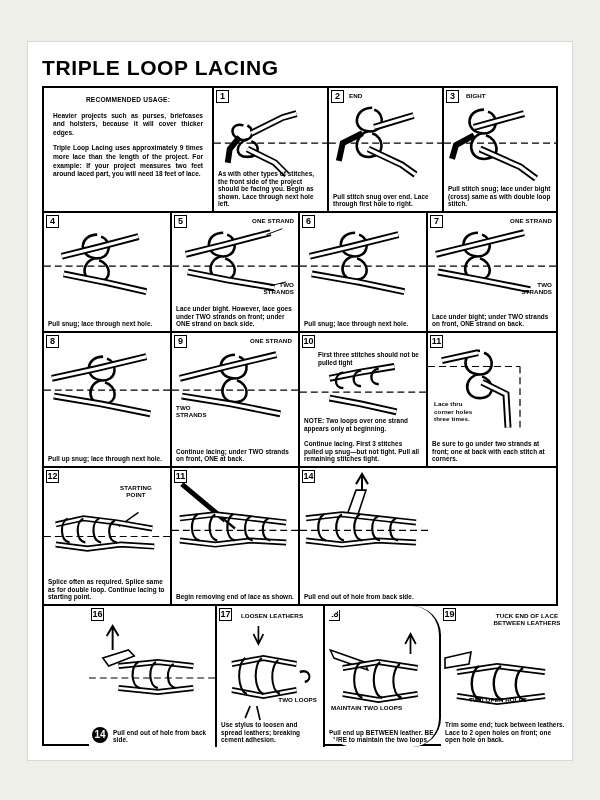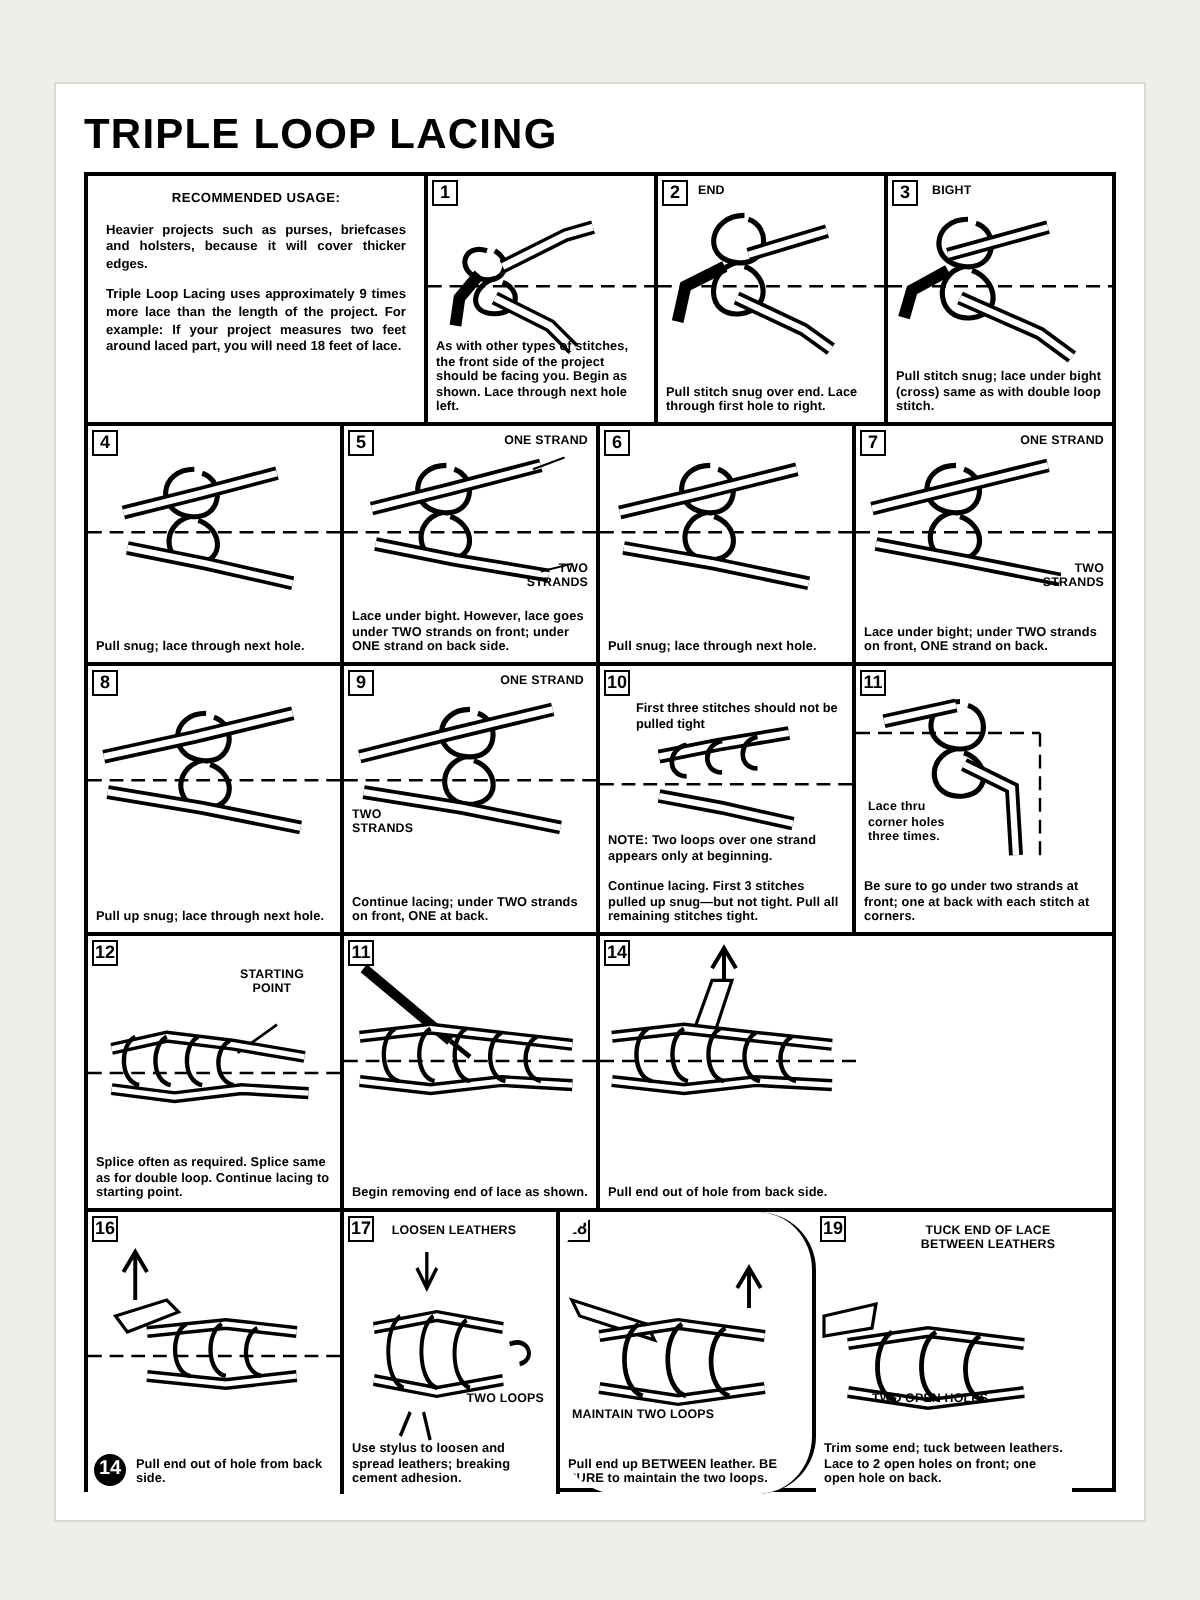--- a/index.html
+++ b/index.html
@@ -41,21 +41,21 @@
     height: 660px;
     border: 2px solid #000;
     box-sizing: border-box;
   }
   .row {
     display: flex;
     width: 100%;
     box-sizing: border-box;
     border-bottom: 2px solid #000;
   }
-  .row:last-child { border-bottom: none; }
+  .row:last-child { border-bottom: none; margin-left: 45px; }
   .cell {
     position: relative;
     box-sizing: border-box;
     border-right: 2px solid #000;
     overflow: hidden;
     background: #fff;
   }
   .cell:last-child { border-right: none; }
   .num {
     position: absolute;
@@ -460,21 +460,21 @@
                 <path d="M54 52 C44 58 44 84 56 88"></path>
                 <path d="M74 54 C64 60 64 84 76 88"></path>
               </g>
               <path d="M100 66 C112 62 116 74 106 76" fill="none" stroke="#000" stroke-width="2.4"></path>
               <path d="M40 100 L34 112 M48 100 L52 114" stroke="#000" stroke-width="2"></path>
             </svg>
           </div>
           <div class="caption">Use stylus to loosen and spread leathers; breaking cement adhesion.</div>
         </div>
 
-        <div class="cell" style="width:128px;border-radius:29px;">
+        <div class="cell" style="width:116px;border-radius:29px;">
           <div class="num">18</div>
           <div class="lbl" style="left:6px; bottom:36px;">MAINTAIN TWO LOOPS</div>
           <div class="art">
             <svg viewBox="0 0 128 141" preserveAspectRatio="none">
               <path d="M6 44 L44 56 L48 64 L10 52 Z" fill="#fff" stroke="#000" stroke-width="1.6"></path>
               <path d="M20 62 L60 56 L104 62" fill="none" stroke="#000" stroke-width="6"></path>
               <path d="M20 62 L60 56 L104 62" fill="none" stroke="#fff" stroke-width="2.6"></path>
               <path d="M20 88 L60 94 L104 88" fill="none" stroke="#000" stroke-width="6"></path>
               <path d="M20 88 L60 94 L104 88" fill="none" stroke="#fff" stroke-width="2.6"></path>
               <g stroke="#000" stroke-width="2.4" fill="none">

